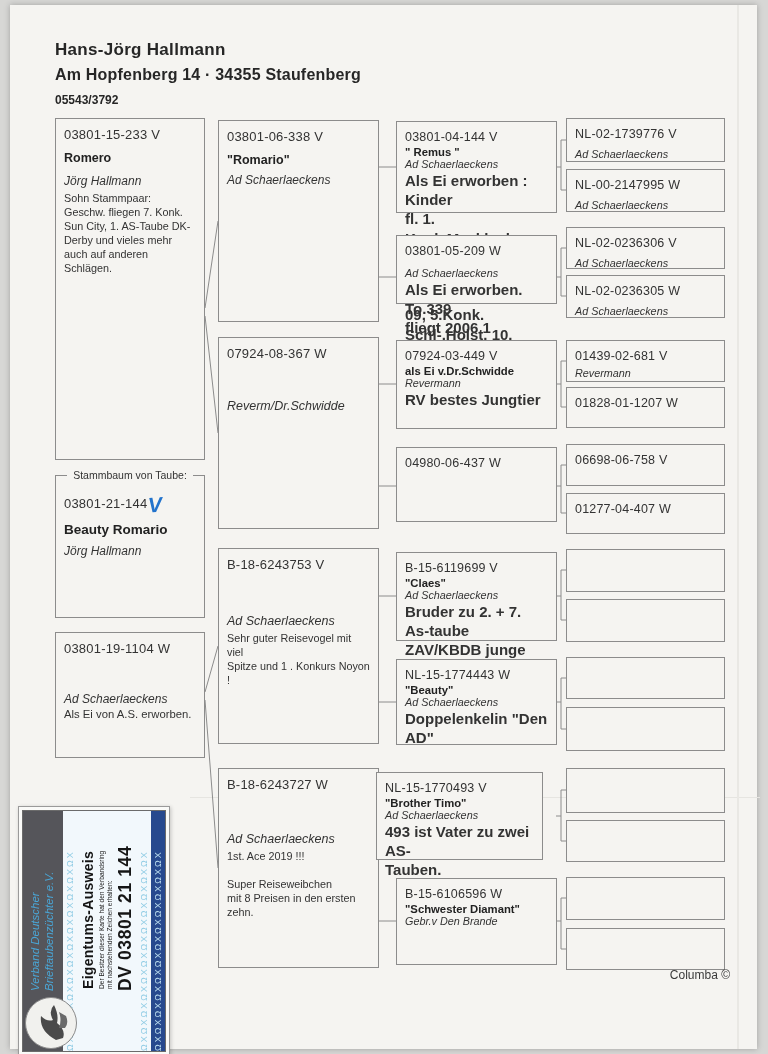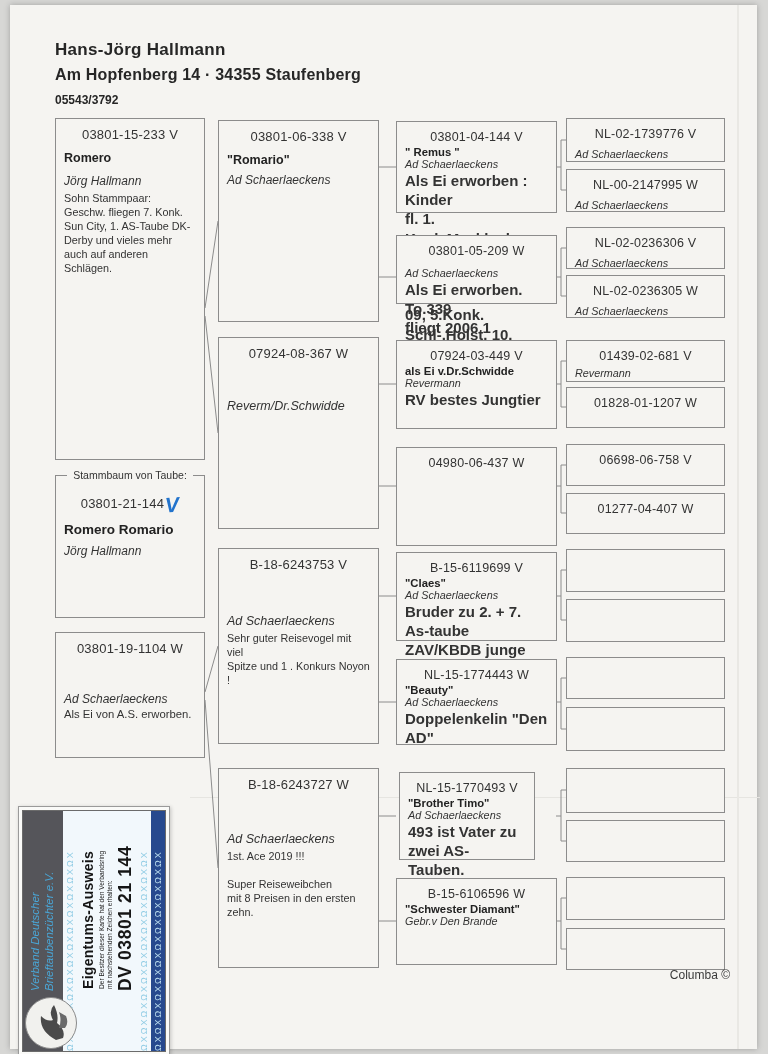--- a/index.html
+++ b/index.html
@@ -21,21 +21,21 @@
   .hdr-addr{position:absolute;left:55px;top:66px;font-size:16px;font-weight:bold;color:#262626;letter-spacing:.2px;}
   .hdr-phone{position:absolute;left:55px;top:93px;font-size:12px;font-weight:bold;color:#262626;}
 
   svg.connectors{position:absolute;left:0;top:0;z-index:1;}
 
   .box{
     position:absolute;box-sizing:border-box;z-index:2;
     border:1px solid #8c8c8c;background:#f5f4f1;
     padding:8px 8px;
   }
-  .ring{font-size:13px;color:#333;letter-spacing:.2px;white-space:nowrap;text-align:center;}
+  .ring{font-size:13px;color:#333;letter-spacing:.2px;white-space:nowrap;}
   .bname{font-weight:bold;font-size:12.5px;margin-top:9px;color:#222;}
   .breeder{font-style:italic;font-size:12px;margin-top:9px;color:#333;}
   .note{font-size:10.8px;margin-top:3px;line-height:1.3;white-space:pre-line;color:#333;}
 
   .g3 .ring{font-size:12.5px;}
   .g3 .bname{font-size:11.3px;margin-top:2px;}
   .g3 .breeder{font-size:10.8px;margin-top:0px;}
   .g3 .note{font-size:15px;margin-top:1px;line-height:1.28;font-weight:bold;}
   .g4 .ring{font-size:12.5px;}
   .g4 .breeder{font-size:10.8px;margin-top:7px;}
@@ -107,21 +107,21 @@
   <div class="breeder">Jörg Hallmann</div>
   <div class="note">Sohn Stammpaar:
 Geschw. fliegen 7. Konk. Sun City, 1. AS-Taube DK-Derby und vieles mehr  auch auf anderen Schlägen.</div>
 </div>
 
 <div class="tree-label">Stammbaum von Taube:</div>
 <div class="box g1" style="left:55px;top:475px;width:150px;height:143px">
   <div class="ring" style="margin-top:12px;">
     <span>03801-21-144</span><span class="hand-v">V</span>
   </div>
-  <div class="bname" style="margin-top:11px;font-size:13.5px;">Romero Romario</div>
+  <div class="bname" style="margin-top:11px;font-size:13.5px;">Beauty Romario</div>
   <div class="breeder" style="margin-top:7px;">Jörg Hallmann</div>
 </div>
 
 <div class="box g1" style="left:55px;top:632px;width:150px;height:126px">
   <div class="ring">03801-19-1104 W</div>
   <div class="breeder" style="margin-top:36px;">Ad Schaerlaeckens</div>
   <div class="note" style="margin-top:1px;font-size:11.3px;">Als Ei von A.S. erworben.</div>
 </div>
 
 <div class="box g2" style="left:218px;top:120px;width:161px;height:202px">
@@ -170,40 +170,40 @@
 bruder 338 fliegt 2007</div>
 </div>
 
 <div class="box g3" style="left:396px;top:340px;width:161px;height:89px">
   <div class="ring">07924-03-449 V</div>
   <div class="bname">als Ei v.Dr.Schwidde</div>
   <div class="breeder">Revermann</div>
   <div class="note">RV bestes Jungtier</div>
 </div>
 
-<div class="box g3" style="left:396px;top:447px;width:161px;height:99px">
+<div class="box g3" style="left:396px;top:447px;width:161px;height:75px">
   <div class="ring">04980-06-437 W</div>
 </div>
 
 <div class="box g3" style="left:396px;top:552px;width:161px;height:89px">
   <div class="ring">B-15-6119699 V</div>
   <div class="bname">"Claes"</div>
   <div class="breeder">Ad Schaerlaeckens</div>
   <div class="note">Bruder zu 2. + 7.  As-taube
 ZAV/KBDB junge Tauben.</div>
 </div>
 
 <div class="box g3" style="left:396px;top:659px;width:161px;height:86px">
   <div class="ring">NL-15-1774443 W</div>
   <div class="bname">"Beauty"</div>
   <div class="breeder">Ad Schaerlaeckens</div>
   <div class="note">Doppelenkelin "Den AD"</div>
 </div>
 
-<div class="box g3" style="left:399px;top:772px;width:136px;height:88px">
+<div class="box g3" style="left:376px;top:772px;width:167px;height:88px">
   <div class="ring">NL-15-1770493 V</div>
   <div class="bname">"Brother Timo"</div>
   <div class="breeder">Ad Schaerlaeckens</div>
   <div class="note">493 ist Vater zu zwei AS-
 Tauben.</div>
 </div>
 
 <div class="box g3" style="left:396px;top:878px;width:161px;height:87px">
   <div class="ring">B-15-6106596 W</div>
   <div class="bname">"Schwester Diamant"</div>

